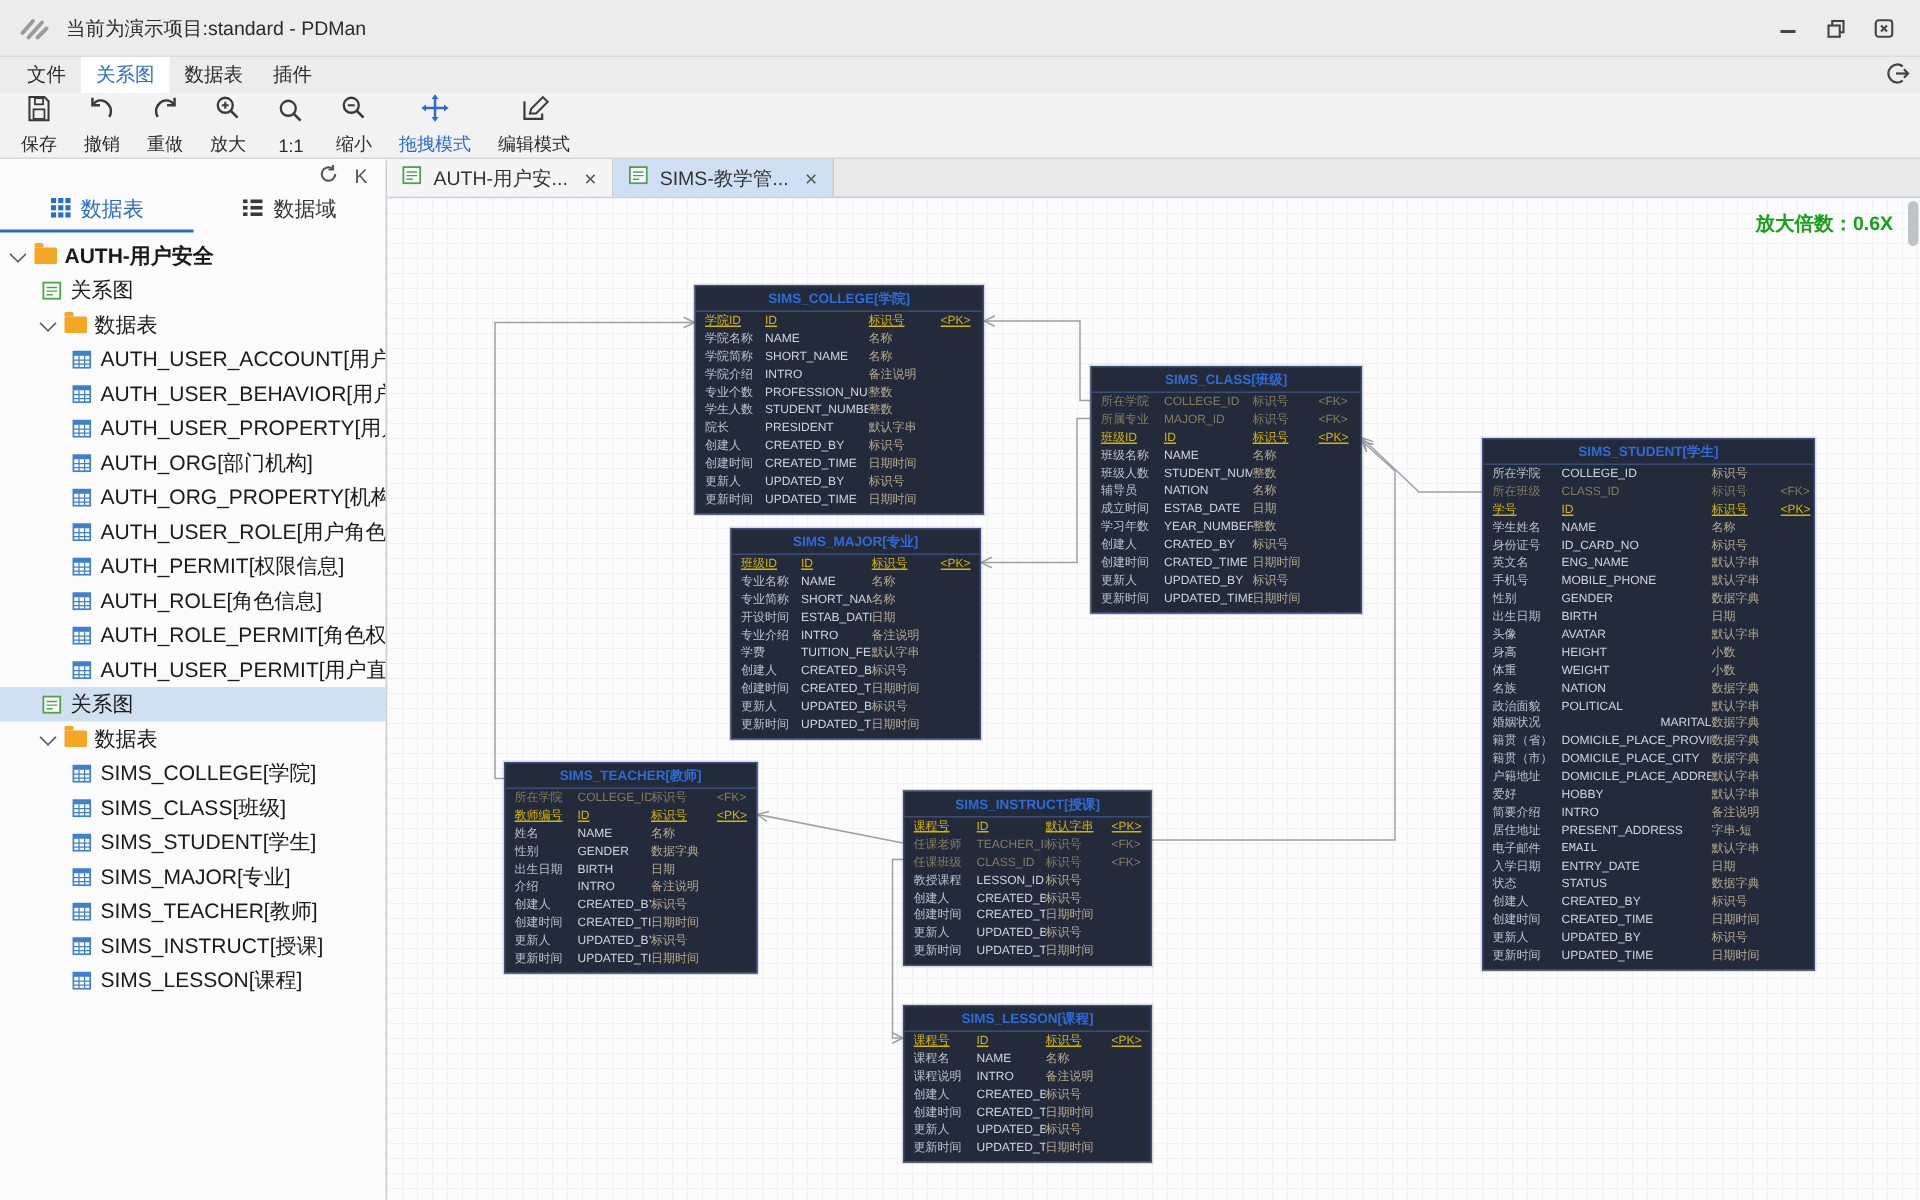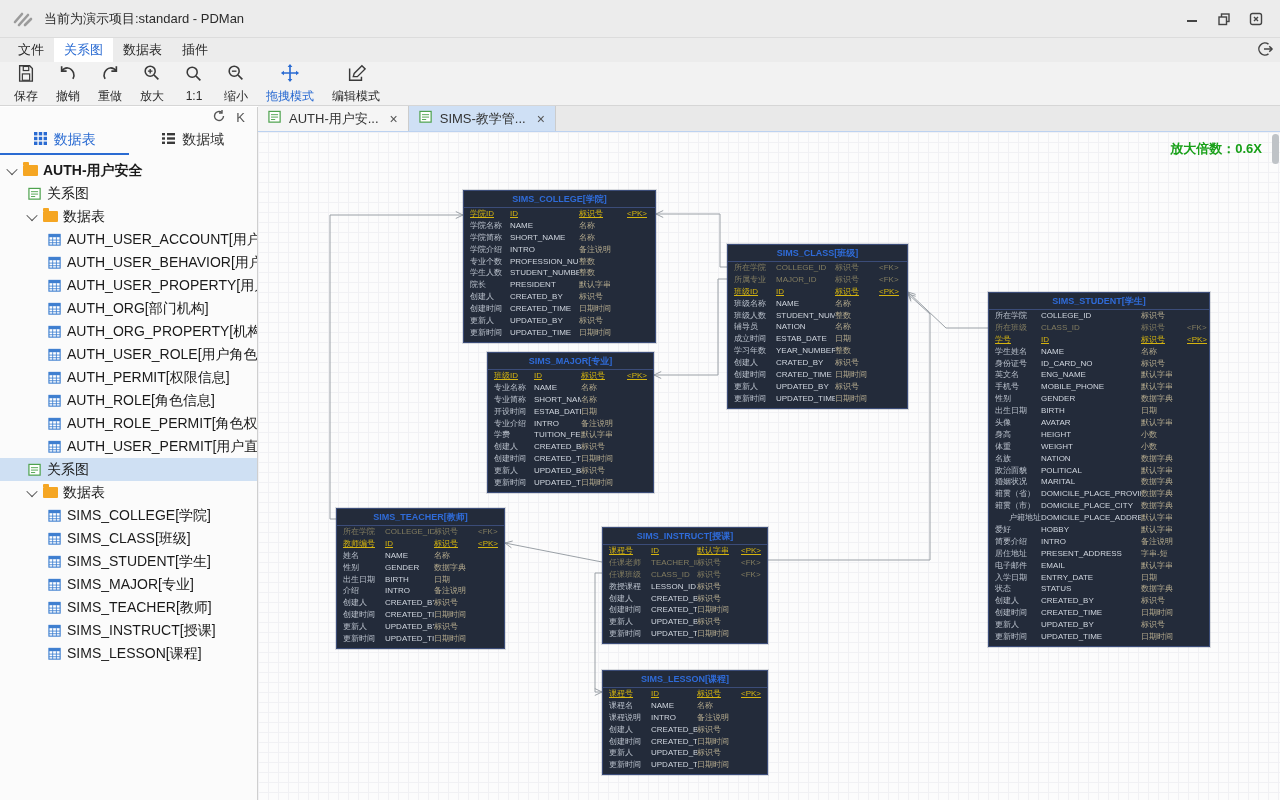--- a/index.html
+++ b/index.html
@@ -778,38 +778,38 @@
               <span class="c-ky" style="flex: 0 0 22px;"></span>
             </div>
             <div class="erow">
               <span class="c-cn" style="flex: 0 0 46px;">政治面貌</span>
               <span class="c-nm" style="flex: 1 1 auto;">POLITICAL</span>
               <span class="c-ty" style="flex: 0 0 46px;">默认字串</span>
               <span class="c-ky" style="flex: 0 0 22px;"></span>
             </div>
             <div class="erow">
               <span class="c-cn" style="flex: 0 0 46px;">婚姻状况</span>
-              <span class="c-nm" style="flex: 1 1 auto;">MARITAL</span>
+              <span class="c-nm" style="flex: 1 1 auto; text-align: right;">MARITAL</span>
               <span class="c-ty" style="flex: 0 0 46px;">数据字典</span>
               <span class="c-ky" style="flex: 0 0 22px;"></span>
             </div>
             <div class="erow">
               <span class="c-cn" style="flex: 0 0 46px;">籍贯（省）</span>
               <span class="c-nm" style="flex: 1 1 auto;">DOMICILE_PLACE_PROVINCE</span>
               <span class="c-ty" style="flex: 0 0 46px;">数据字典</span>
               <span class="c-ky" style="flex: 0 0 22px;"></span>
             </div>
             <div class="erow">
               <span class="c-cn" style="flex: 0 0 46px;">籍贯（市）</span>
               <span class="c-nm" style="flex: 1 1 auto;">DOMICILE_PLACE_CITY</span>
               <span class="c-ty" style="flex: 0 0 46px;">数据字典</span>
               <span class="c-ky" style="flex: 0 0 22px;"></span>
             </div>
             <div class="erow">
-              <span class="c-cn" style="flex: 0 0 46px; text-align: right;">户籍地址</span>
+              <span class="c-cn" style="flex: 0 0 46px;">户籍地址</span>
               <span class="c-nm" style="flex: 1 1 auto;">DOMICILE_PLACE_ADDRESS</span>
               <span class="c-ty" style="flex: 0 0 46px;">默认字串</span>
               <span class="c-ky" style="flex: 0 0 22px;"></span>
             </div>
             <div class="erow">
               <span class="c-cn" style="flex: 0 0 46px;">爱好</span>
               <span class="c-nm" style="flex: 1 1 auto;">HOBBY</span>
               <span class="c-ty" style="flex: 0 0 46px;">默认字串</span>
               <span class="c-ky" style="flex: 0 0 22px;"></span>
             </div>
@@ -820,21 +820,21 @@
               <span class="c-ky" style="flex: 0 0 22px;"></span>
             </div>
             <div class="erow">
               <span class="c-cn" style="flex: 0 0 46px;">居住地址</span>
               <span class="c-nm" style="flex: 1 1 auto;">PRESENT_ADDRESS</span>
               <span class="c-ty" style="flex: 0 0 46px;">字串-短</span>
               <span class="c-ky" style="flex: 0 0 22px;"></span>
             </div>
             <div class="erow">
               <span class="c-cn" style="flex: 0 0 46px;">电子邮件</span>
-              <span class="c-nm" style="flex: 1 1 auto;">EMAIL</span>
+              <span class="c-nm" style="flex: 1 1 auto; font-family: Liberation Mono, monospace;">EMAIL</span>
               <span class="c-ty" style="flex: 0 0 46px;">默认字串</span>
               <span class="c-ky" style="flex: 0 0 22px;"></span>
             </div>
             <div class="erow">
               <span class="c-cn" style="flex: 0 0 46px;">入学日期</span>
               <span class="c-nm" style="flex: 1 1 auto;">ENTRY_DATE</span>
               <span class="c-ty" style="flex: 0 0 46px;">日期</span>
               <span class="c-ky" style="flex: 0 0 22px;"></span>
             </div>
             <div class="erow">

